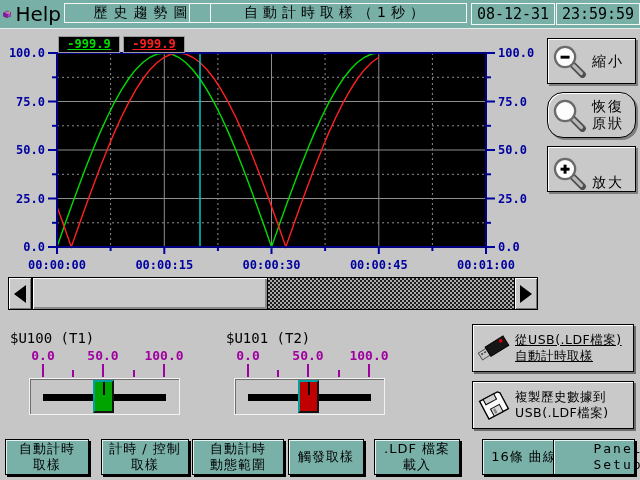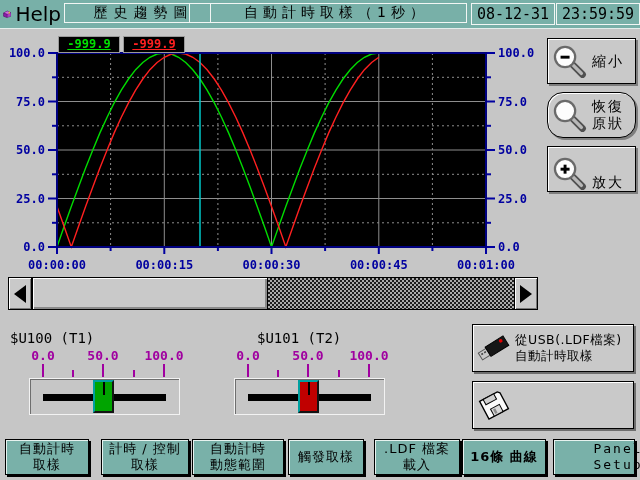--- a/index.html
+++ b/index.html
@@ -37,48 +37,48 @@
   
   .zoom-btn{position:absolute;left:547px;width:89px;height:46px;background:#C9C9C9;border:1px solid #000;
             box-shadow:2px 2px 0 #7E7E7E,inset 1px 1px 0 #FFF;display:flex;align-items:center;gap:5px;
             padding:0 3px;box-sizing:border-box;cursor:pointer;}
   #zoom-out-btn{top:38px;} #zoom-reset-btn{top:92px;border-radius:16px;} #zoom-in-btn{top:146px;align-items:flex-end;}
   .zoom-label{font-size:14px;letter-spacing:2px;width:37px;line-height:17px;word-break:break-all;}
   
   .slider-widget{position:absolute;top:330px;width:190px;height:90px;}
   #slider-w1{left:8px;} #slider-w2{left:213px;}
   .slider-title{position:absolute;top:0;font:14px "DejaVu Sans Mono",monospace;}
-  #slider-w1 .slider-title{left:2px;} #slider-w2 .slider-title{left:13px;margin-left:31px;}
+  #slider-w1 .slider-title{left:2px;} #slider-w2 .slider-title{left:13px;}
   .scale-num{position:absolute;top:18px;width:44px;text-align:center;font:bold 13px "DejaVu Sans Mono",monospace;color:#A000A0;}
   .sn0{left:13px;} .sn1{left:73px;} .sn2{left:134px;}
   .tick-major{position:absolute;top:34px;width:2px;height:13px;background:#A000A0;}
   .tick-minor{position:absolute;top:40px;width:2px;height:7px;background:#A000A0;}
   .tk0{left:34px;} .tk1{left:94px;} .tk2{left:155px;} .tm0{left:64px;} .tm1{left:125px;}
   .slider-box{position:absolute;left:21px;top:48px;width:151px;height:37px;background:#C6C6C6;
               border:1px solid #F2F2F2;box-shadow:inset 1px 1px 0 #6E6E6E;box-sizing:border-box;}
   .slider-track{position:absolute;left:35px;top:64px;width:123px;height:7px;background:#000;}
   .slider-thumb{position:absolute;left:85px;top:50px;width:21px;height:33px;box-sizing:border-box;
                 border-left:2px solid #00A0A0;border-top:2px solid #00A0A0;
                 border-right:2px solid #141414;border-bottom:2px solid #141414;cursor:pointer;}
   #thumb-t1{background:#00A400;} #thumb-t2{background:#C00000;}
   .thumb-pointer{position:absolute;left:50%;margin-left:-1px;top:0;width:2px;height:13px;background:#000;}
   
   .usb-btn{position:absolute;left:472px;width:162px;height:48px;background:#C9C9C9;border:1px solid #000;
            box-shadow:2px 2px 0 #6E6E6E,inset 1px 1px 0 #FFF;display:flex;align-items:center;gap:2px;
            padding:2px;box-sizing:border-box;cursor:pointer;}
-  #usb-load-btn{top:324px;} #usb-copy-btn{top:381px;}
+  #usb-load-btn{top:324px;text-decoration:underline;} #usb-copy-btn{top:381px;}
   .usb-text{font-size:12.5px;line-height:16px;letter-spacing:0.5px;}
   
   .bb{position:absolute;top:439px;height:36px;background:#79B1A9;border:1px solid #000;
       box-shadow:2px 2px 0 #000,inset 1px 1px 0 #E6F2EF;display:flex;flex-direction:column;
       align-items:center;justify-content:center;font-size:13px;line-height:16px;letter-spacing:1px;
       box-sizing:border-box;cursor:pointer;text-align:center;}
   .bb span:empty{display:none;}
   #bb1{left:5px;width:84px;} #bb2{left:101px;width:88px;} #bb3{left:192px;width:92px;}
-  #bb4{left:288px;width:76px;justify-content:center;} #bb5{left:374px;width:86px;align-items:center;} #bb6{left:462px;width:84px;font-weight:bold;}
+  #bb4{left:288px;width:76px;justify-content:center;} #bb5{left:374px;width:86px;align-items:center;} #bb6{left:482px;width:84px;}
   #bb7{left:553px;width:82px;font-family:"DejaVu Sans Mono",monospace;letter-spacing:2px;padding-left:48px;}
 </style>
 </head>
 <body>
 
 <div id="screen">
 
   <div class="topbar">
     <div id="help-btn">
       <svg width="26" height="24" viewBox="0 0 26 24">
@@ -251,20 +251,24 @@
   </div>
   <div class="usb-btn" id="usb-copy-btn">
     <svg width="38" height="36" viewBox="0 0 38 36">
       <g transform="rotate(-28 19 18)">
         <polygon points="8,8 28,8 30,10 30,28 8,28" fill="#FAFAFA" stroke="#000" stroke-width="1.4"></polygon>
         <rect x="14" y="20" width="10" height="8" fill="#D8D8D8" stroke="#000" stroke-width="1"></rect>
         <rect x="16" y="21.5" width="2.5" height="5" fill="#8A8A8A"></rect>
         <rect x="12" y="8" width="12" height="6" fill="#D0D0D0" stroke="#000" stroke-width="1"></rect>
       </g>
     </svg>
+    <div class="usb-text">
+      <div>複製歷史數據到</div>
+      <div>USB(.LDF檔案)</div>
+    </div>
   </div>
 
   <div class="bb" id="bb1">
     <span>自動計時</span>
     <span>取樣</span>
   </div>
   <div class="bb" id="bb2">
     <span>計時 / 控制</span>
     <span>取樣</span>
   </div>

